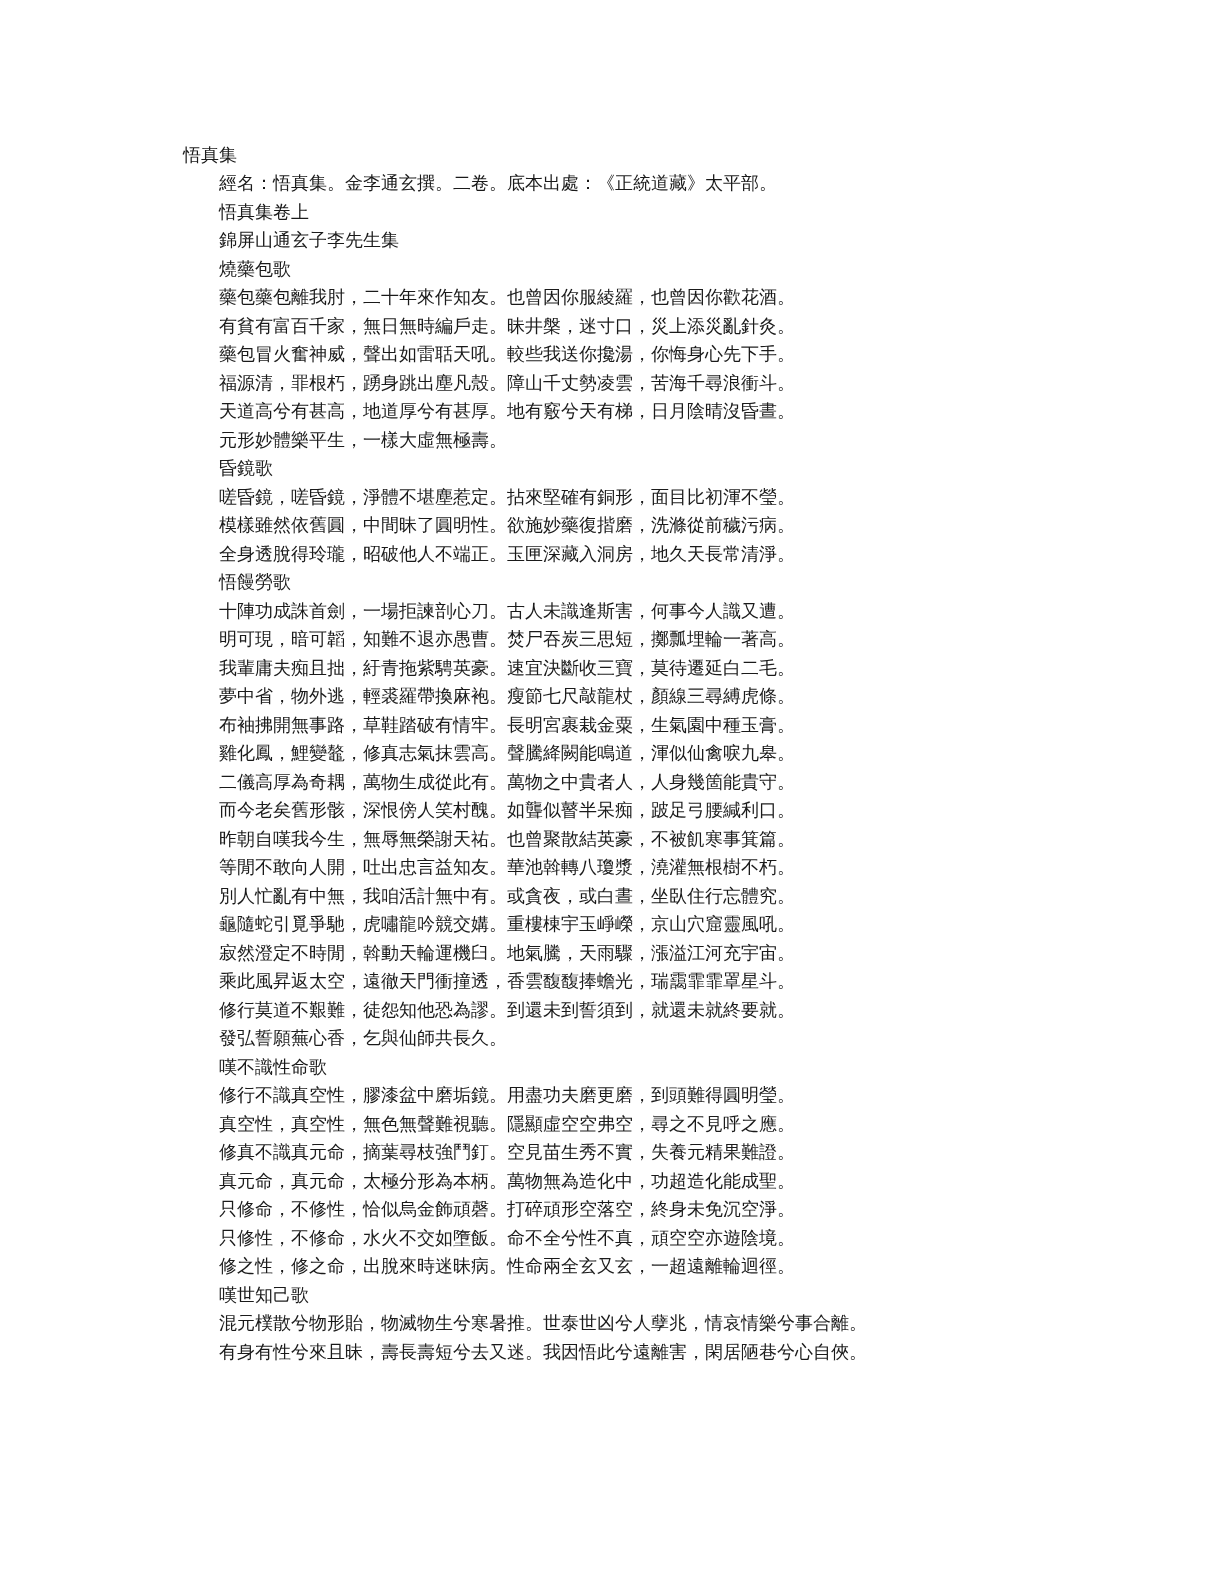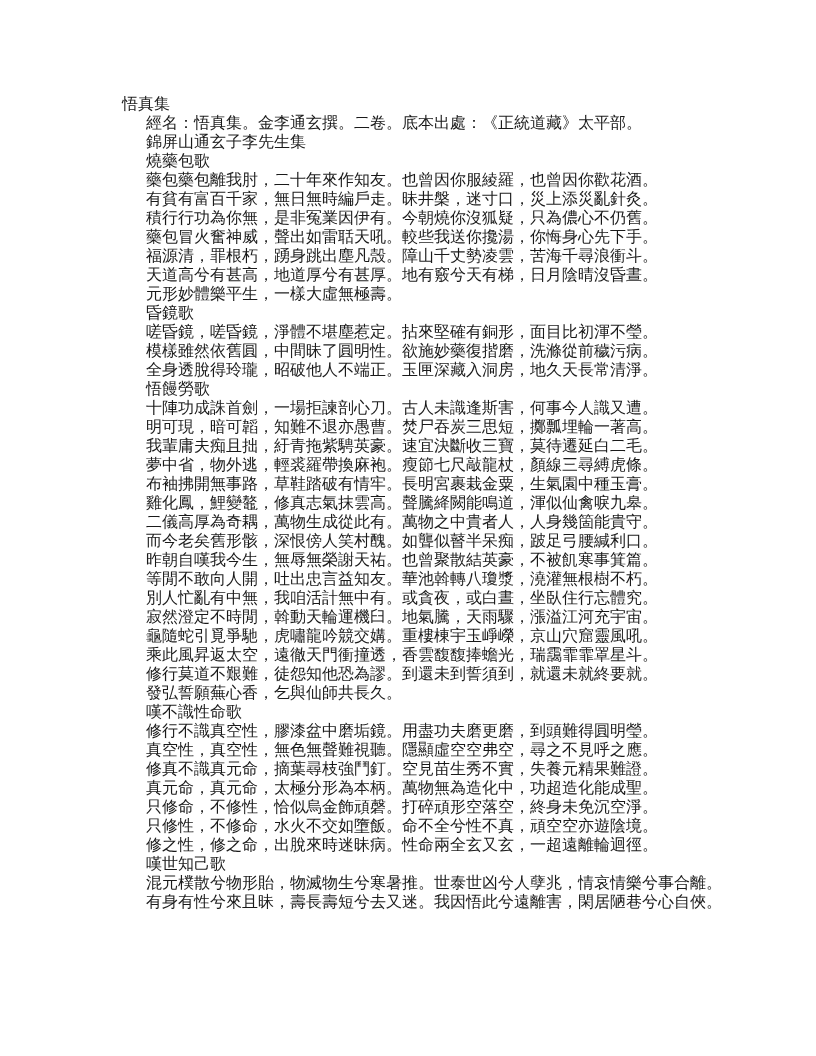--- a/index.html
+++ b/index.html
@@ -3,40 +3,40 @@
 <meta charset="utf-8">
 <style>
   html, body { margin: 0; padding: 0; background: #ffffff; }
   body { width: 816px; height: 1056px; position: relative; overflow: hidden; }
   .page {
     position: absolute;
     left: 122px;
     top: 94px;
     width: 600px;
     font-family: "DejaVu Serif", "Liberation Serif", serif;
-    font-size: 16px;
+    font-size: 12px;
     line-height: 19px;
     color: #1a1a1a;
   }
   .line { white-space: nowrap; margin: 0; }
   .indent { padding-left: 24px; }
 </style>
 </head>
 <body>
 
 <div class="page">
   <p class="line">悟真集</p>
   <p class="line indent">經名：悟真集。金李通玄撰。二卷。底本出處：《正統道藏》太平部。</p>
+  <p class="line indent">悟真集卷上</p>
   <p class="line indent">錦屏山通玄子李先生集</p>
 
   <div>
     <p class="line indent">燒藥包歌</p>
     <p class="line indent">藥包藥包離我肘，二十年來作知友。也曾因你服綾羅，也曾因你歡花酒。</p>
     <p class="line indent">有貧有富百千家，無日無時編戶走。昧井槃，迷寸口，災上添災亂針灸。</p>
-    <p class="line indent">積行行功為你無，是非冤業因伊有。今朝燒你沒狐疑，只為儂心不仍舊。</p>
     <p class="line indent">藥包冒火奮神威，聲出如雷聒天吼。較些我送你攙湯，你悔身心先下手。</p>
     <p class="line indent">福源清，罪根朽，踴身跳出塵凡殼。障山千丈勢凌雲，苦海千尋浪衝斗。</p>
     <p class="line indent">天道高兮有甚高，地道厚兮有甚厚。地有竅兮天有梯，日月陰晴沒昏晝。</p>
     <p class="line indent">元形妙體樂平生，一樣大虛無極壽。</p>
   </div>
 
   <div>
     <p class="line indent">昏鏡歌</p>
     <p class="line indent">嗟昏鏡，嗟昏鏡，淨體不堪塵惹定。拈來堅確有銅形，面目比初渾不瑩。</p>
     <p class="line indent">模樣雖然依舊圓，中間昧了圓明性。欲施妙藥復揩磨，洗滌從前穢污病。</p>
@@ -52,22 +52,22 @@
     <p class="line indent">布袖拂開無事路，草鞋踏破有情牢。長明宮裹栽金粟，生氣園中種玉膏。</p>
     <p class="line indent">雞化鳳，鯉變鼇，修真志氣抹雲高。聲騰絳闕能鳴道，渾似仙禽唳九皋。</p>
   </div>
 
   <div>
     <p class="line indent">二儀高厚為奇耦，萬物生成從此有。萬物之中貴者人，人身幾箇能貴守。</p>
     <p class="line indent">而今老矣舊形骸，深恨傍人笑村醜。如聾似瞽半呆痴，跛足弓腰緘利口。</p>
     <p class="line indent">昨朝自嘆我今生，無辱無榮謝天祐。也曾聚散結英豪，不被飢寒事箕篇。</p>
     <p class="line indent">等閒不敢向人開，吐出忠言益知友。華池斡轉八瓊漿，澆灌無根樹不朽。</p>
     <p class="line indent">別人忙亂有中無，我咱活計無中有。或貪夜，或白晝，坐臥住行忘體究。</p>
+    <p class="line indent">龜隨蛇引覓爭馳，虎嘯龍吟競交媾。重樓棟宇玉崢嶸，京山穴窟靈風吼。</p>
     <p class="line indent">寂然澄定不時閒，斡動天輪運機臼。地氣騰，天雨驟，漲溢江河充宇宙。</p>
-    <p class="line indent">龜隨蛇引覓爭馳，虎嘯龍吟競交媾。重樓棟宇玉崢嶸，京山穴窟靈風吼。</p>
     <p class="line indent">乘此風昇返太空，遠徹天門衝撞透，香雲馥馥捧蟾光，瑞靄霏霏罩星斗。</p>
     <p class="line indent">修行莫道不艱難，徒怨知他恐為謬。到還未到誓須到，就還未就終要就。</p>
     <p class="line indent">發弘誓願蕪心香，乞與仙師共長久。</p>
   </div>
 
   <div>
     <p class="line indent">嘆不識性命歌</p>
     <p class="line indent">修行不識真空性，膠漆盆中磨垢鏡。用盡功夫磨更磨，到頭難得圓明瑩。</p>
     <p class="line indent">真空性，真空性，無色無聲難視聽。隱顯虛空空弗空，尋之不見呼之應。</p>
     <p class="line indent">修真不識真元命，摘葉尋枝強鬥釘。空見苗生秀不實，失養元精果難證。</p>

